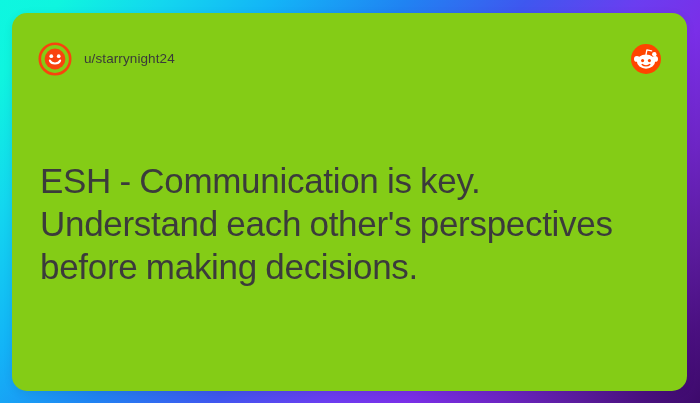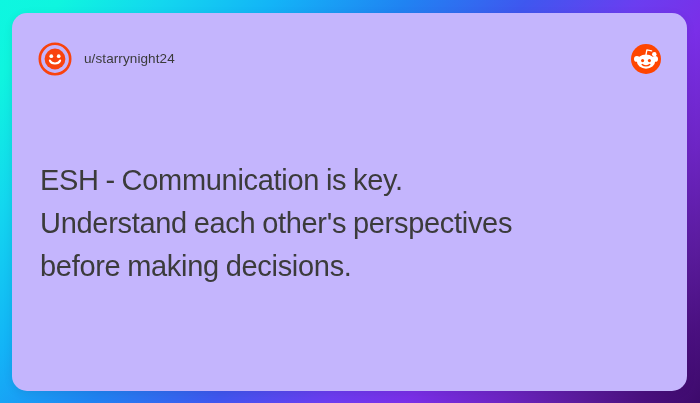--- a/index.html
+++ b/index.html
@@ -32,21 +32,21 @@
     justify-content: center;
   }
 
   
   .card {
     position: absolute;
     left: 12px;
     top: 13px;
     width: 675px;
     height: 378px;
-    background: #c4b5fd;
+    background: #84cc16;
     border-radius: 15px;
     box-shadow: 0 2px 10px rgba(0,0,0,0.08);
     padding: 0;
     overflow: hidden;
   }
 
   
   .card-header {
     position: absolute;
     left: 0; top: 0;
@@ -87,21 +87,21 @@
     flex: 0 0 30px;
     display: block;
   }
 
   
   .quote {
     position: absolute;
     left: 28px;
     top: 146px;
     width: 625px;
-    font-size: 29px;
+    font-size: 35px;
     line-height: 43px;
     font-weight: 400;
     color: #3b3b3b;
     letter-spacing: -0.3px;
     word-spacing: -1px;
     white-space: pre-wrap;
   }
 </style>
 </head>
 <body>

